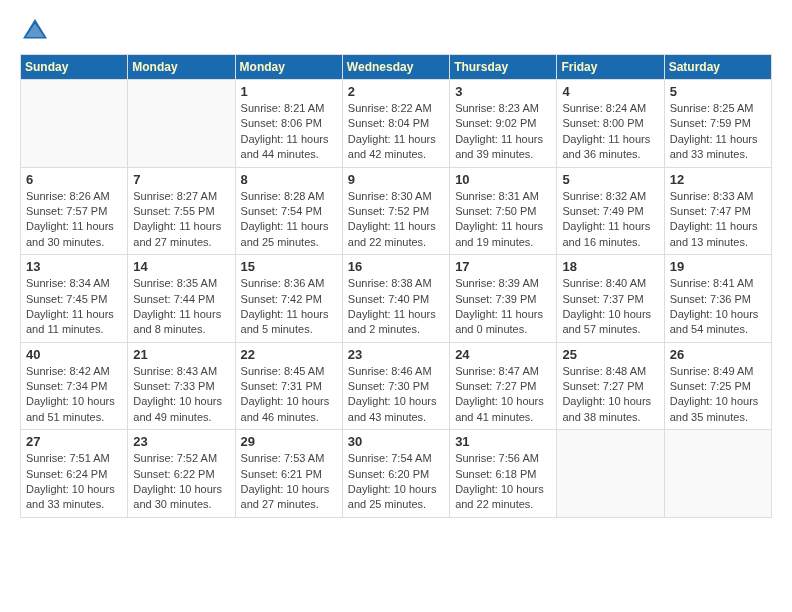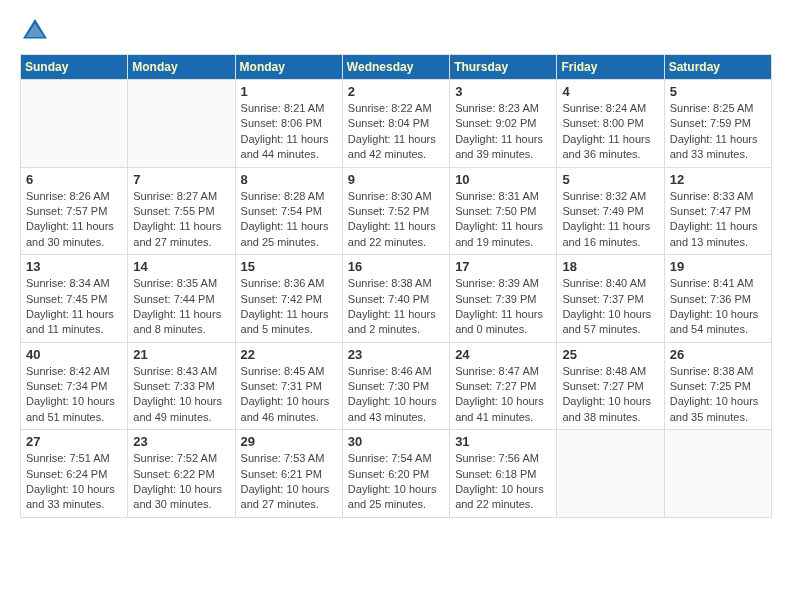--- a/index.html
+++ b/index.html
@@ -287,21 +287,21 @@
 Daylight: 10 hours and 41 minutes.</div>
           </td>
           <td>
             <span class="day-num">25</span>
             <div class="day-info">Sunrise: 8:48 AM
 Sunset: 7:27 PM
 Daylight: 10 hours and 38 minutes.</div>
           </td>
           <td>
             <span class="day-num">26</span>
-            <div class="day-info">Sunrise: 8:38 AM
+            <div class="day-info">Sunrise: 8:49 AM
 Sunset: 7:25 PM
 Daylight: 10 hours and 35 minutes.</div>
           </td>
         </tr>
         <tr>
           <td>
             <span class="day-num">27</span>
             <div class="day-info">Sunrise: 7:51 AM
 Sunset: 6:24 PM
 Daylight: 10 hours and 33 minutes.</div>

